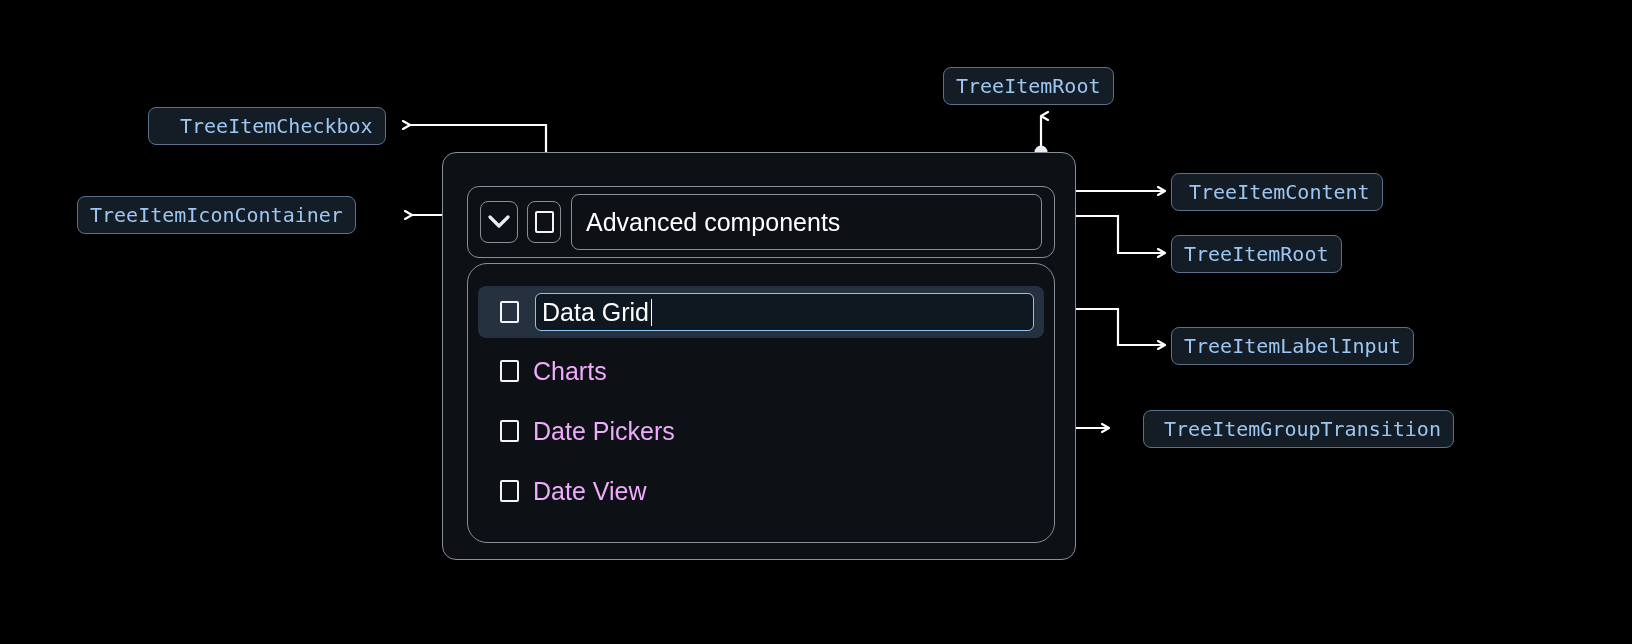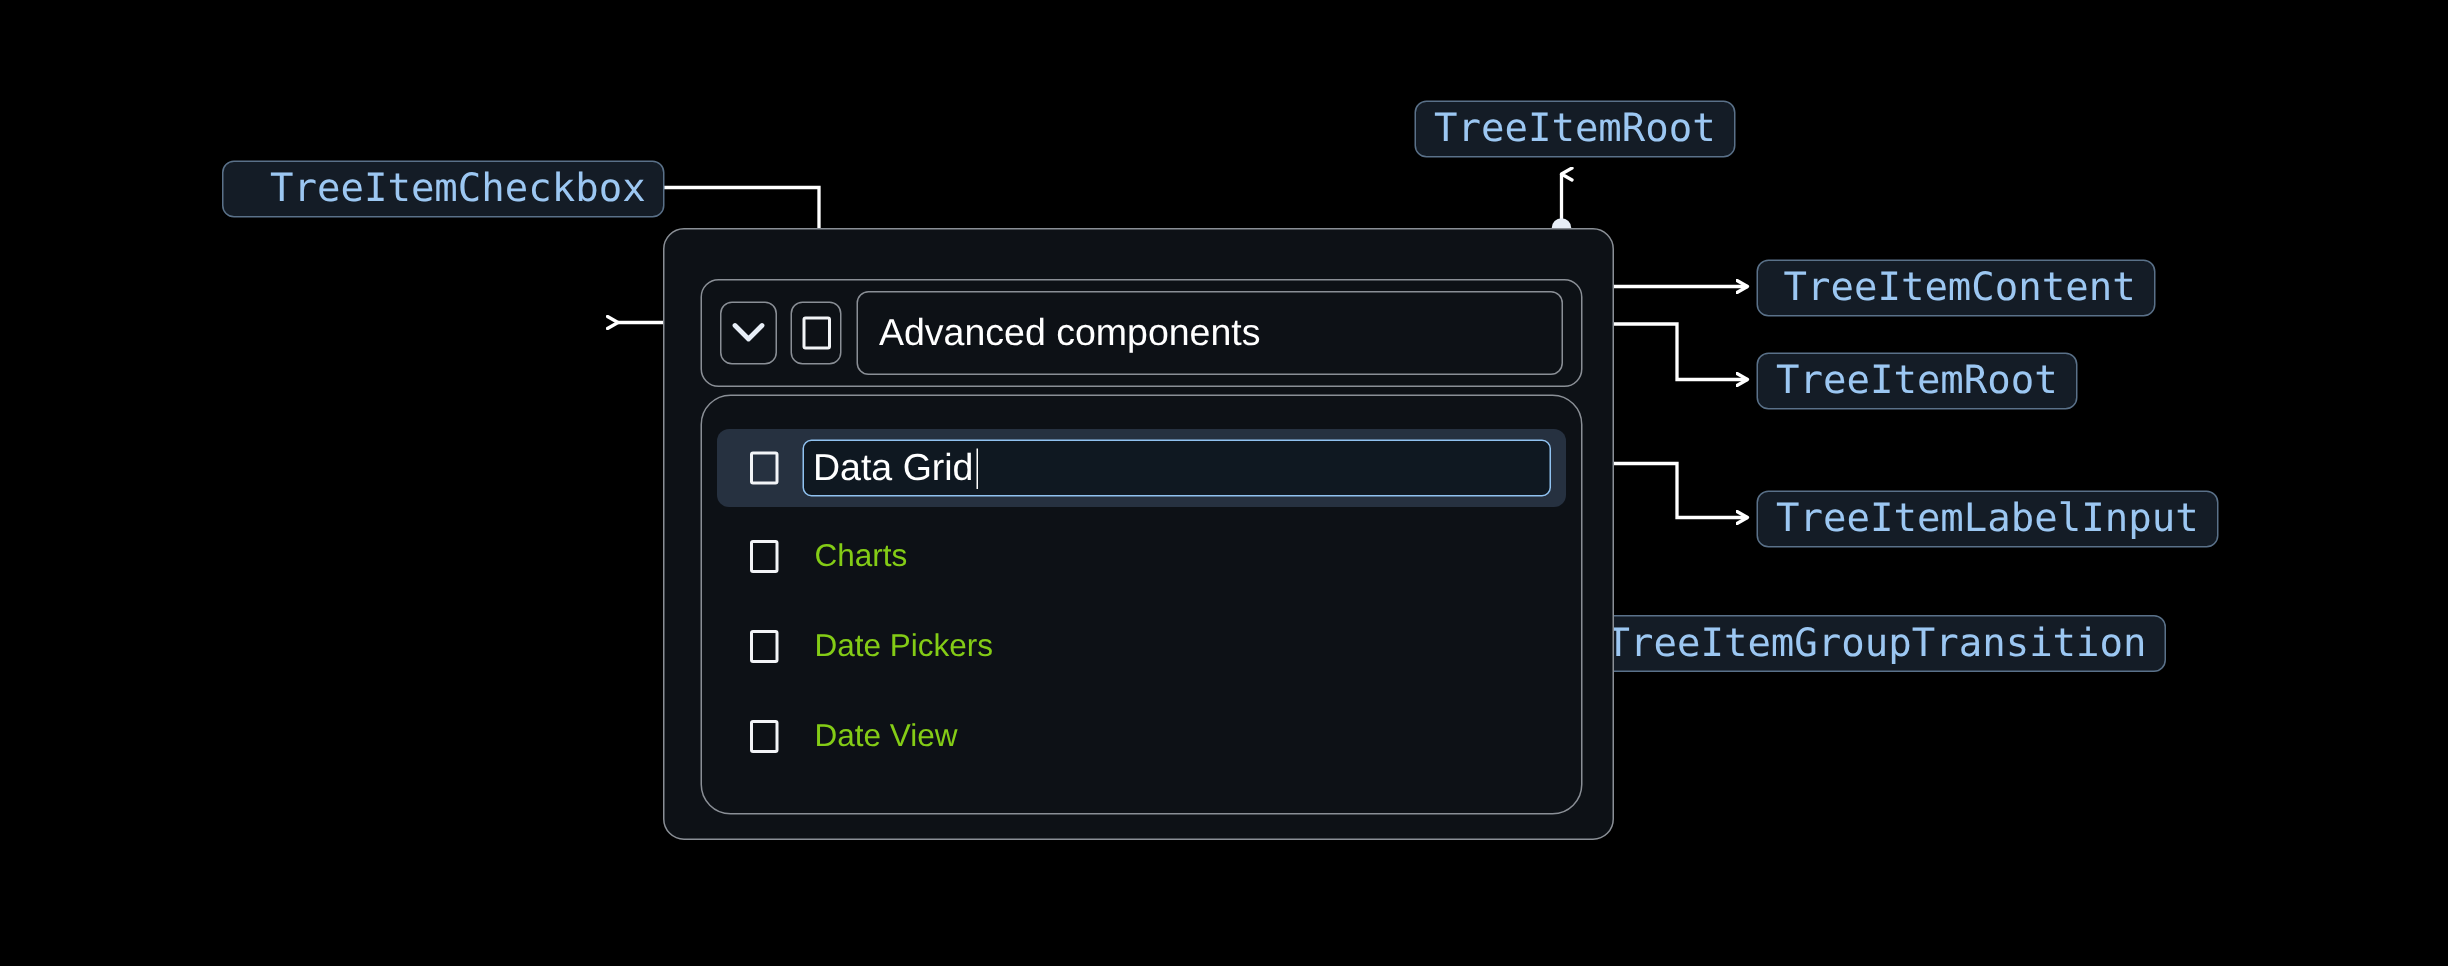--- a/index.html
+++ b/index.html
@@ -25,21 +25,21 @@
     position: absolute;
     box-sizing: border-box;
     display: flex;
     align-items: center;
     justify-content: center;
     background: #141C26;
     border: 1px solid #5A7189;
     border-radius: 8px;
     color: #9CC7F2;
     font-family: "DejaVu Sans Mono", monospace;
-    font-size: 26px;
+    font-size: 20px;
     letter-spacing: 0px;
     white-space: nowrap;
     padding: 0 12px;
     height: 38px;
   }
 
   
   #wires {
     position: absolute;
     left: 0;
@@ -153,23 +153,23 @@
   }
   .grow .cbox2 {
     width: 19px;
     height: 22px;
     box-sizing: border-box;
     border: 2.5px solid #F2F4F7;
     border-radius: 2px;
     flex: 0 0 auto;
   }
   .grow .txt {
-    margin-left: 24px;
-    color: #84cc16;
-    font-size: 21px;
+    margin-left: 14px;
+    color: #f0abfc;
+    font-size: 25px;
   }
   .label-input {
     flex: 1 1 auto;
     margin-left: 16px;
     margin-right: 10px;
     height: 38px;
     box-sizing: border-box;
     border: 1px solid #90C2F0;
     border-radius: 6px;
     background: #0F1821;
@@ -229,30 +229,31 @@
       <circle cx="1041" cy="152" r="6.5"></circle>
       <circle cx="1053" cy="191" r="6.5"></circle>
       <circle cx="1042" cy="216" r="6.5"></circle>
       <circle cx="1041" cy="309" r="6.5"></circle>
       <circle cx="1053" cy="428" r="6.5"></circle>
     </g>
   </svg>
 
   <div class="badge" style="left:148px; top:107px;padding-left:31px;">TreeItemCheckbox</div>
 
+  <div class="badge" style="left:77px; top:196px;">TreeItemIconContainer</div>
 
   <div class="badge" style="left:943px; top:67px;">TreeItemRoot</div>
 
   <div class="badge" style="left:1171px; top:173px;padding-left:17px;">TreeItemContent</div>
 
   <div class="badge" style="left:1171px; top:235px;">TreeItemRoot</div>
 
   <div class="badge" style="left:1171px; top:327px;">TreeItemLabelInput</div>
 
-  <div class="badge" style="left:1050px; top:410px;padding-left:20px;">TreeItemGroupTransition</div>
+  <div class="badge" style="left:1143px; top:410px;padding-left:20px;">TreeItemGroupTransition</div>
 
   <div class="tree-root">
 
     <div class="tree-content">
 
       <div class="icon-container">
         <svg class="chev" width="22" height="14" viewBox="0 0 22 14">
           <path d="M2,2 L11,11 L20,2" fill="none" stroke="#E7EEF7" stroke-width="3.2" stroke-linecap="round" stroke-linejoin="round"></path>
         </svg>
       </div>

